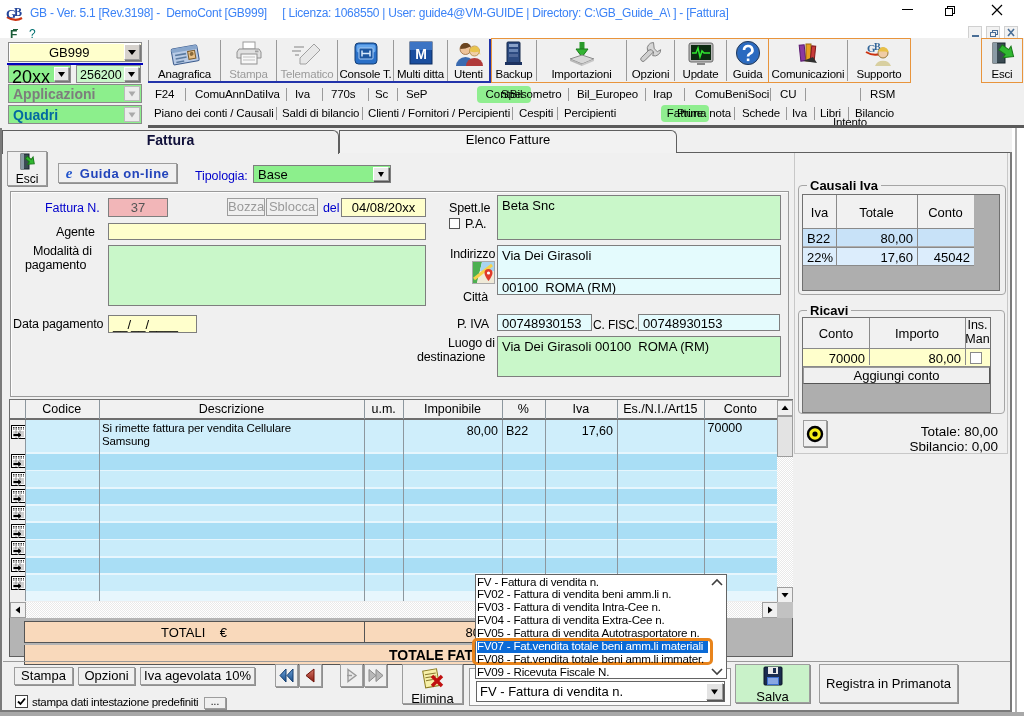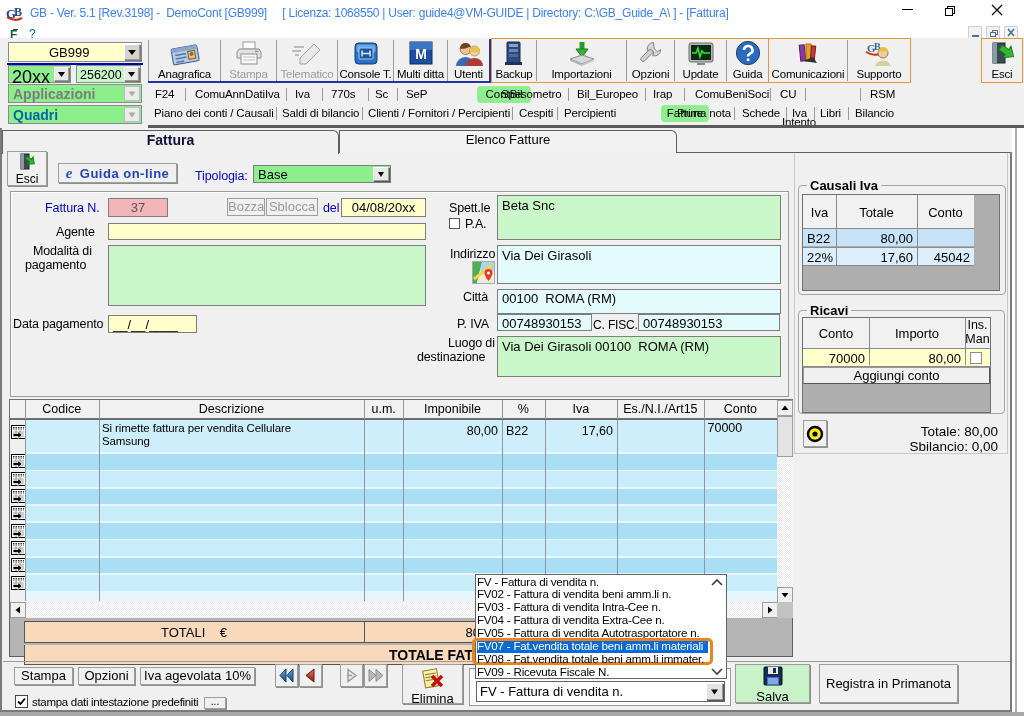--- a/index.html
+++ b/index.html
@@ -268,21 +268,21 @@
     <div class="tabitem" style="left:501px;top:3px;">Spesometro</div>
       <div class="sep" style="left:568px;top:3px;height:13px;"></div>
     <div class="tabitem" style="left:577px;top:3px;">Bil_Europeo</div>
       <div class="sep" style="left:645px;top:3px;height:13px;"></div>
     <div class="tabitem" style="left:653px;top:3px;">Irap</div>
       <div class="sep" style="left:684px;top:3px;height:13px;"></div>
     <div class="tabitem" style="left:695px;top:3px;">ComuBeniSoci</div>
       <div class="sep" style="left:770px;top:3px;height:13px;"></div>
     <div class="tabitem" style="left:780px;top:3px;">CU</div>
       <div class="sep" style="left:805px;top:3px;height:13px;"></div>
-    <div class="tabitem" style="left:782px;top:3px;margin-top:28px;">Intento</div>
+    <div class="tabitem" style="left:833px;top:3px;margin-top:28px;">Intento</div>
       <div class="sep" style="left:860px;top:3px;height:13px;"></div>
     <div class="tabitem" style="left:870px;top:3px;">RSM</div>
 
     <div class="tabitem" style="left:154px;top:22px;">Piano dei conti / Causali</div>
       <div class="sep" style="left:276px;top:22px;height:13px;"></div>
     <div class="tabitem" style="left:282px;top:22px;">Saldi di bilancio</div>
       <div class="sep" style="left:362px;top:22px;height:13px;"></div>
     <div class="tabitem" style="left:368px;top:22px;">Clienti / Fornitori / Percipienti</div>
       <div class="sep" style="left:512px;top:22px;height:13px;"></div>
     <div class="tabitem" style="left:519px;top:22px;">Cespiti</div>
@@ -365,21 +365,21 @@
         <path d="M16.5 8 a4 4 0 0 1 4 4 c0 3 -4 8 -4 8 c0 0 -4 -5 -4 -8 a4 4 0 0 1 4 -4" fill="#e03a2a"></path>
         <circle cx="16.5" cy="12" r="1.6" fill="#fff"></circle>
       </svg>
     <div class="lbl" style="left:463px;top:162px;">Città</div>
     <div class="lbl" style="left:457px;top:189px;">P. IVA</div>
     <div class="lbl" style="left:448px;top:208px;">Luogo di</div>
     <div class="lbl" style="left:417px;top:222px;">destinazione</div>
 
     <div class="fld" style="left:497px;top:67px;width:284px;height:45px;background:#c9f7c9;line-height:19px;">Beta Snc</div>
     <div class="fld" style="left:497px;top:116.5px;width:284px;height:39px;background:#e4fbfd;line-height:19px;">Via Dei Girasoli</div>
-    <div class="fld" style="left:497px;top:161px;width:284px;height:25px;background:#e4fbfd;">00100&nbsp; ROMA (RM)</div>
+    <div class="fld" style="left:497px;top:150px;width:284px;height:17px;background:#e4fbfd;">00100&nbsp; ROMA (RM)</div>
     <div class="fld" style="left:497px;top:186px;width:95px;height:17px;background:#e4fbfd;">00748930153</div>
     <div class="lbl" style="left:593px;top:190px;font-size:12px;">C. FISC.</div>
     <div class="fld" style="left:638px;top:186px;width:142px;height:17px;background:#e4fbfd;">00748930153</div>
     <div class="fld" style="left:497px;top:208px;width:284px;height:41px;background:#c9f7c9;line-height:19px;">Via Dei Girasoli 00100&nbsp; ROMA (RM)</div>
 
     <div id="grid">
         <div class="ab" style="left:9px;top:271px;width:784px;height:219px;border:1px solid #6e6e6e;background:#efefef;"></div>
       <div class="ab" style="left:25px;top:290.5px;width:752px;height:182.5px;background:#e7f6fd;"></div>
       <div class="ab" style="left:10px;top:272px;width:767px;height:18.5px;background:#f1f1f1;border-bottom:1px solid #6e6e6e;"></div>
       <div class="cell" style="left:25px;top:274px;width:73.6px;text-align:center;font-size:12.5px;">Codice</div>

